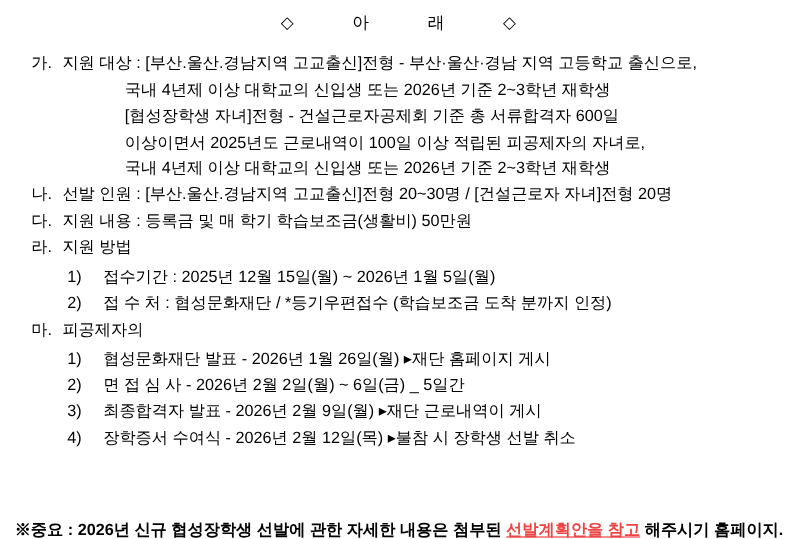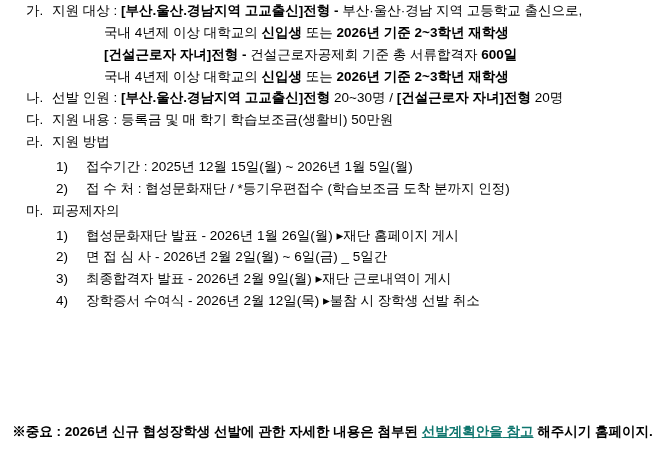--- a/index.html
+++ b/index.html
@@ -54,63 +54,75 @@
   }
   .content {
     flex: 1 1 auto;
   }
   .indent-1 { padding-left: 26px; }
   .cont-line {
     padding-left: 78px;
     line-height: 1.62;
     font-size: 13.5px;
   }
-  b { font-weight: bold; }
+  b { font-weight: normal; }
 
   .footer {
     position: absolute;
     left: 0;
     right: 0;
     bottom: 8px;
     text-align: center;
     font-size: 13.5px;
     font-weight: bold;
     white-space: nowrap;
   }
   .link {
-    color: #0f766e;
+    color: #ef4444;
     text-decoration: underline;
     margin-top: 20px;
   }
   .spacer-sm { height: 3px; }
 </style>
 </head>
 <body>
 
 <div class="page">
 
+  <div class="header">
+    <span>◇</span>
+    <span class="sp"></span>
+    <span>아</span>
+    <span class="sp"></span>
+    <span>래</span>
+    <span class="sp"></span>
+    <span>◇</span>
+  </div>
 
   <div class="body-block">
 
     <div class="row">
       <div class="marker">가.</div>
       <div class="content">
         <span>지원 대상 :</span>
         <b>[부산.울산.경남지역 고교출신]전형 - </b><span>부산·울산·경남 지역 고등학교 출신으로,</span>
       </div>
     </div>
 
     <div class="cont-line">
       <span>국내 4년제 이상 대학교의 </span><b>신입생</b><span> 또는 </span><b>2026년 기준 2~3학년 재학생</b>
     </div>
 
     <div class="cont-line">
-      <b>[건설근로자 자녀]전형 - </b><span>건설근로자공제회 기준 총 서류합격자 </span><b>600일</b>
+      <b>[협성장학생 자녀]전형 - </b><span>건설근로자공제회 기준 총 서류합격자 </span><b>600일</b>
     </div>
 
+    <div class="cont-line">
+      <span>이상이면서 2025년도 근로내역이 </span><b>100일 이상</b><span> 적립된 피공제자의 자녀로,</span>
+    </div>
 
     <div class="cont-line">
       <span>국내 4년제 이상 대학교의 </span><b>신입생</b><span> 또는 </span><b>2026년 기준 2~3학년 재학생</b>
     </div>
 
     <div class="row">
       <div class="marker">나.</div>
       <div class="content">
         <span>선발 인원 : </span><b>[부산.울산.경남지역 고교출신]전형</b><span> 20~30명 / </span><b>[건설근로자 자녀]전형</b><span> 20명</span>
       </div>

